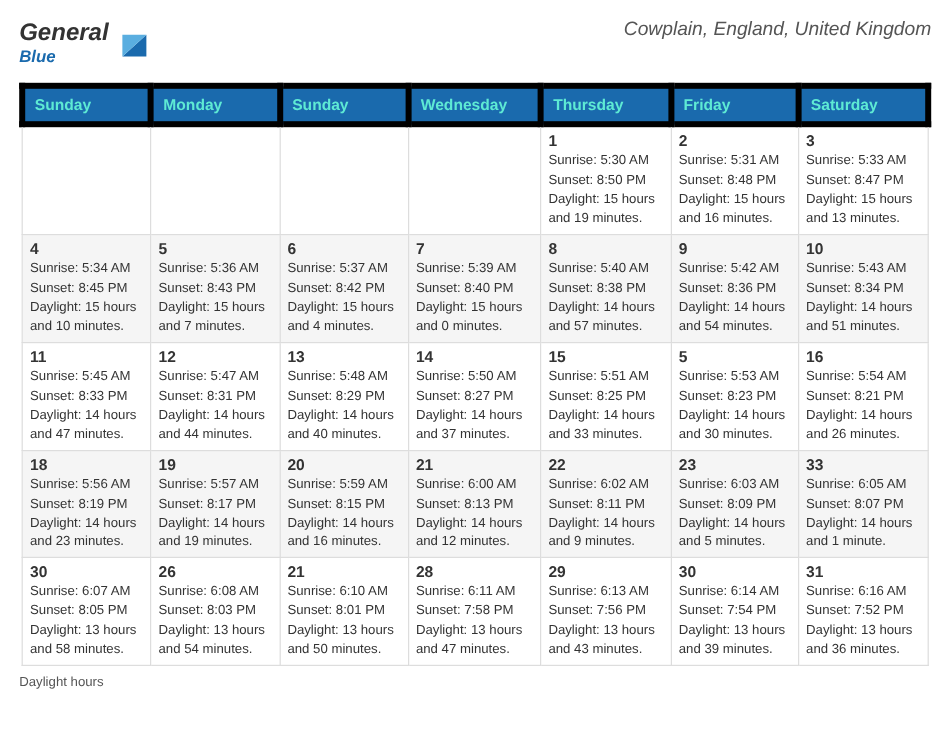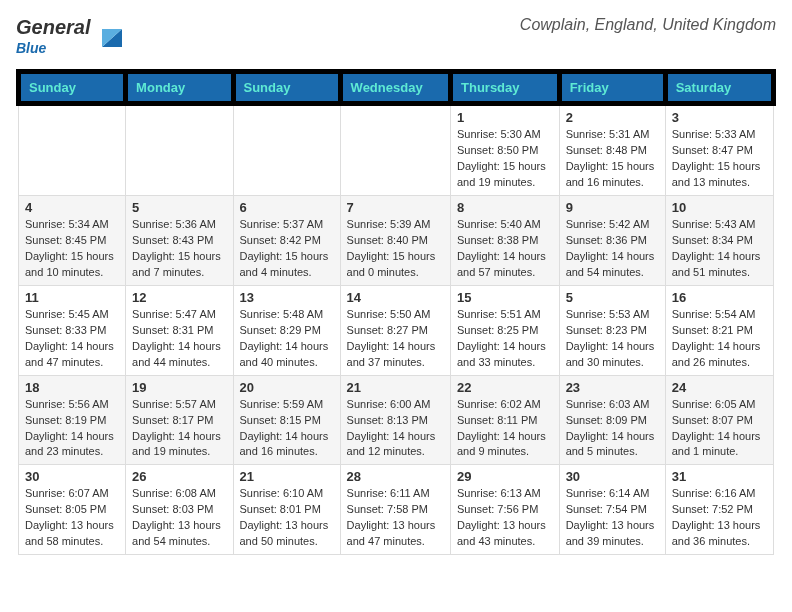--- a/index.html
+++ b/index.html
@@ -179,21 +179,21 @@
           </td>
           <td>
             <span class="day-num">22</span>
             <div class="day-info">Sunrise: 6:02 AM<br>Sunset: 8:11 PM<br>Daylight: 14 hours and 9 minutes.</div>
           </td>
           <td>
             <span class="day-num">23</span>
             <div class="day-info">Sunrise: 6:03 AM<br>Sunset: 8:09 PM<br>Daylight: 14 hours and 5 minutes.</div>
           </td>
           <td>
-            <span class="day-num">24</span>
+            <span class="day-num">33</span>
             <div class="day-info">Sunrise: 6:05 AM<br>Sunset: 8:07 PM<br>Daylight: 14 hours and 1 minute.</div>
           </td>
         </tr>
         <tr>
           <td>
             <span class="day-num">30</span>
             <div class="day-info">Sunrise: 6:07 AM<br>Sunset: 8:05 PM<br>Daylight: 13 hours and 58 minutes.</div>
           </td>
           <td>
             <span class="day-num">26</span>
@@ -216,13 +216,16 @@
             <div class="day-info">Sunrise: 6:14 AM<br>Sunset: 7:54 PM<br>Daylight: 13 hours and 39 minutes.</div>
           </td>
           <td>
             <span class="day-num">31</span>
             <div class="day-info">Sunrise: 6:16 AM<br>Sunset: 7:52 PM<br>Daylight: 13 hours and 36 minutes.</div>
           </td>
         </tr>
       </tbody>
   </table>
 
+  <div class="footer">
+    <span>Daylight hours</span>
+  </div>
 </div>
 
 </body></html>

